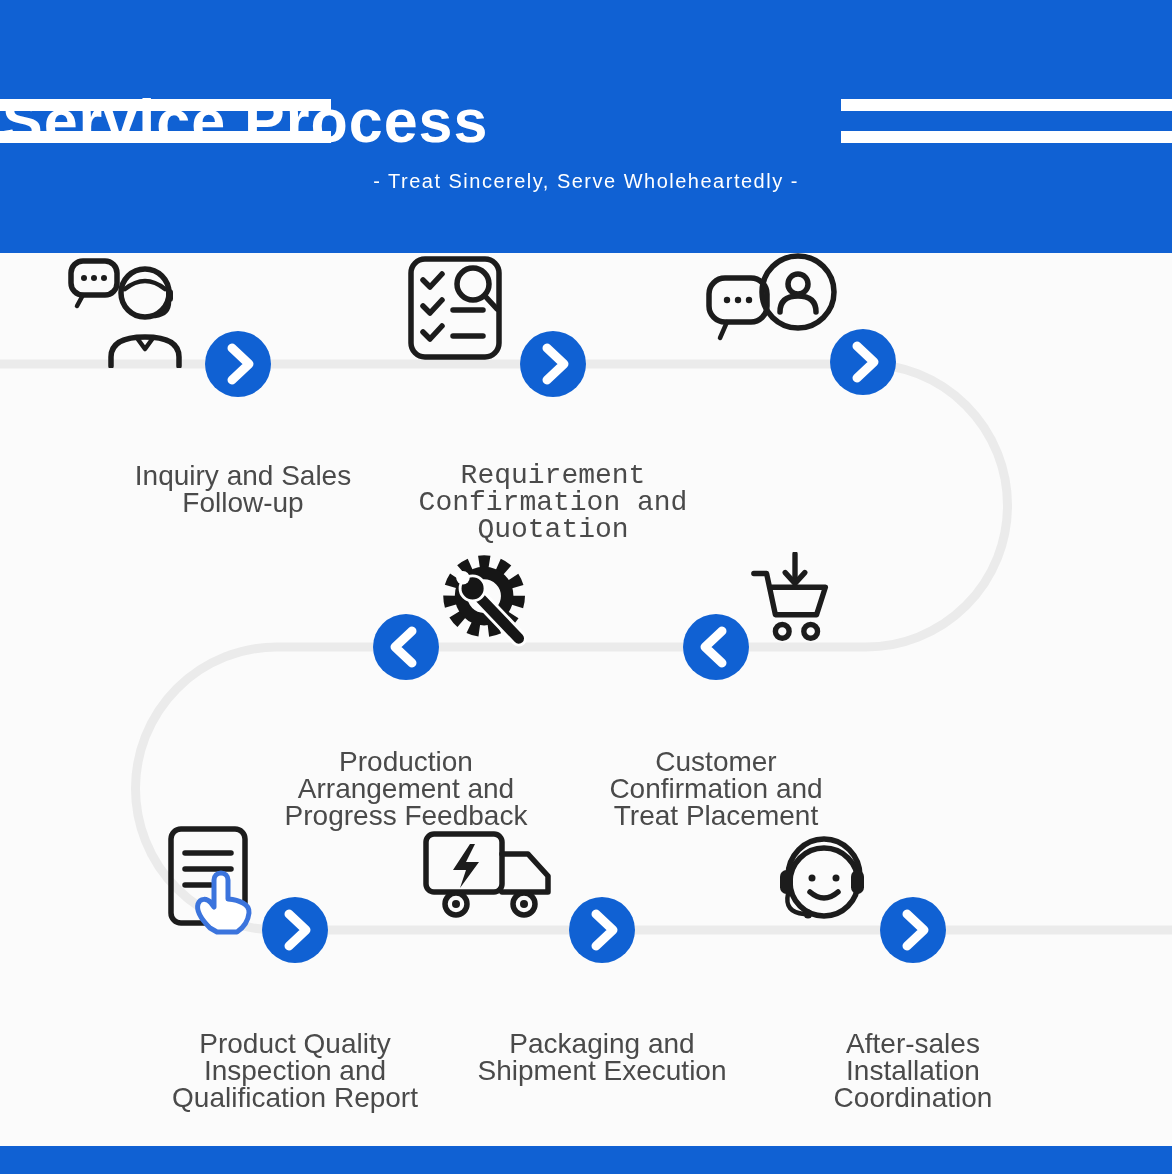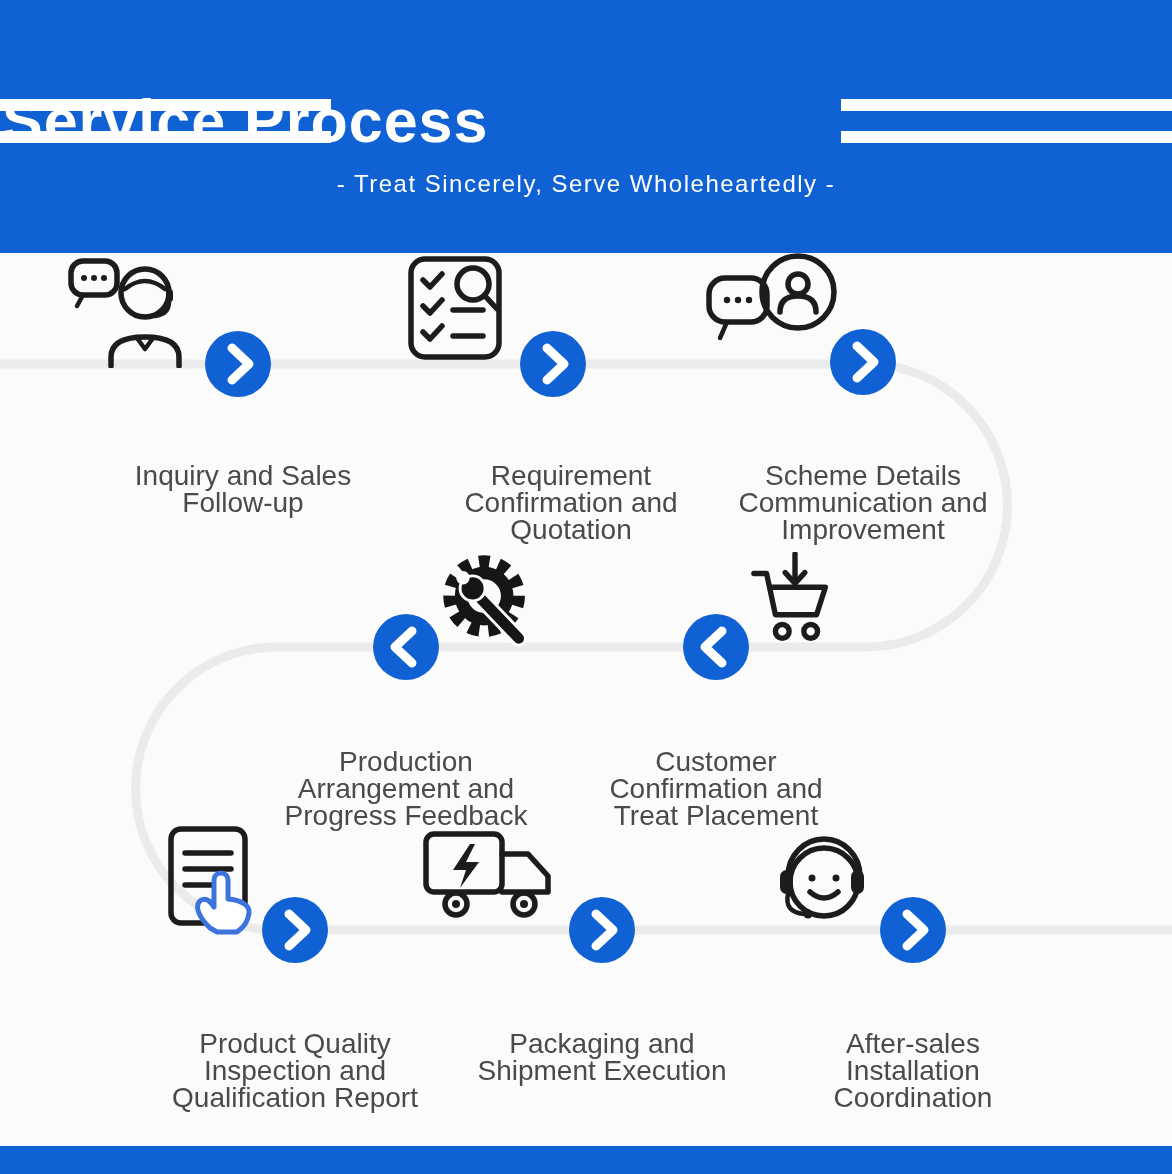--- a/index.html
+++ b/index.html
@@ -21,21 +21,21 @@
   .stripes{position:absolute;top:99px;display:flex;flex-direction:column;gap:20px;}
   .stripes .bar{height:12px;background:#ffffff;width:100%;}
   .stripes.left{left:0;width:331px;}
   .stripes.right{right:0;width:331px;}
   .banner-title{
     position:absolute;left:2px;top:86px;width:100%;text-align:left;
     color:#ffffff;font-size:61px;font-weight:bold;letter-spacing:1px;
   }
   .banner-subtitle{
     position:absolute;left:0;top:170px;width:100%;text-align:center;
-    color:#ffffff;font-size:24px;font-weight:500;letter-spacing:1.5px;
+    color:#ffffff;font-size:20px;font-weight:500;letter-spacing:1.5px;
   }
   
   .flow-path{position:absolute;left:0;top:0;width:1172px;height:1174px;z-index:0;}
   .flow-path path{stroke:var(--path);stroke-width:9;fill:none;}
   
   .icon{position:absolute;z-index:2;}
   .icon svg{width:100%;height:100%;display:block;}
   .ink{stroke:var(--ink);fill:none;stroke-width:5.5;stroke-linecap:round;stroke-linejoin:round;}
   .ink-thin{stroke:var(--ink);fill:none;stroke-width:4.5;stroke-linecap:round;stroke-linejoin:round;}
   .ink-fill{fill:var(--ink);stroke:none;}
@@ -59,21 +59,21 @@
   .arrow-5{left:373px;top:614px;}
   .arrow-6{left:262px;top:897px;}
   .arrow-7{left:569px;top:897px;}
   .arrow-8{left:880px;top:897px;}
   
   .step-label{
     position:absolute;width:270px;text-align:center;z-index:1;
     color:var(--label);font-size:28px;line-height:27px;white-space:pre-line;
   }
   .label-1{left:108px;top:462px;}
-  .label-2{left:436px;top:462px;}
+  .label-2{left:418px;top:462px;font-family:Liberation Mono, monospace;}
   .label-3{left:728px;top:462px;}
   .label-4{left:581px;top:748px;}
   .label-5{left:271px;top:748px;}
   .label-6{left:160px;top:1030px;}
   .label-7{left:467px;top:1030px;}
   .label-8{left:778px;top:1030px;}
   
   .bottom-bar{position:absolute;left:0;bottom:0;width:100%;height:28px;background:var(--accent);}
 </style>
 </head>
@@ -246,23 +246,20 @@
         <circle class="arrow-bg" cx="33" cy="33" r="33"></circle>
         <path class="arrow-chevron" d="M27 17 L44 33 L27 49"></path>
       </svg>
   </div>
 
   <div class="step-label label-1">Inquiry and Sales
 Follow-up</div>
   <div class="step-label label-2">Requirement
 Confirmation and
 Quotation</div>
-  <div class="step-label label-3">Scheme Details
-Communication and
-Improvement</div>
   <div class="step-label label-4">Customer
 Confirmation and
 Treat Placement</div>
   <div class="step-label label-5">Production
 Arrangement and
 Progress Feedback</div>
   <div class="step-label label-6">Product Quality
 Inspection and
 Qualification Report</div>
   <div class="step-label label-8">After-sales

